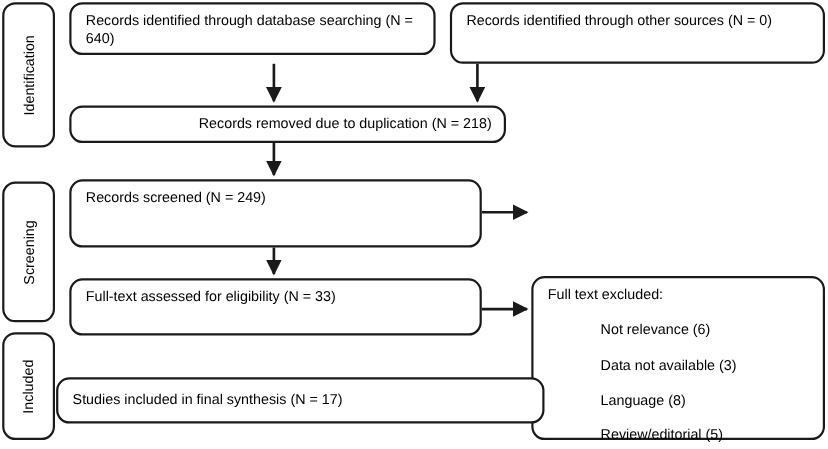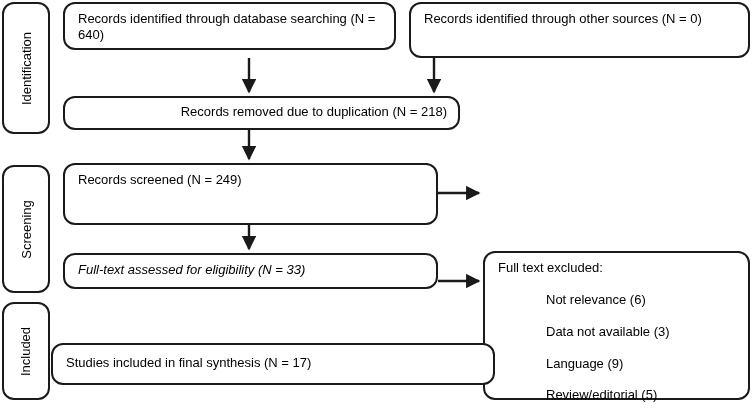--- a/index.html
+++ b/index.html
@@ -104,27 +104,27 @@
 
   <div class="node" style="left:63px; top:2px; width:333px; height:48px;">Records identified through database searching (N = 640)</div>
 
   <div class="node" style="left:409px; top:2px; width:341px; height:56px;">Records identified through other sources (N = 0)</div>
 
   <div class="node" style="left:63px; top:96px; width:397px; height:34px; padding-top:6px;text-align:right;">Records removed due to duplication (N = 218)</div>
 
   <div class="node" style="left:63px; top:163px; width:375px; height:62px;">Records screened (N = 249)</div>
 
 
-  <div class="node" style="left:63px; top:253px; width:375px; height:36px;font-style:italic;">Full-text assessed for eligibility (N = 33)</div>
+  <div class="node" style="left:63px; top:253px; width:375px; height:52px;">Full-text assessed for eligibility (N = 33)</div>
 
   <div class="node" style="left:483px; top:251px; width:267px; height:149px;">
     <span class="excl-title">Full text excluded:</span>
     <ul class="excl-list">
       <li>Not relevance (6)</li>
       <li>Data not available (3)</li>
-      <li>Language (9)</li>
+      <li>Language (8)</li>
       <li>Review/editorial (5)</li>
     </ul>
   </div>
 
   <div class="node" style="left:51px; top:343px; width:444px; height:42px; padding-top:10px;">Studies included in final synthesis (N = 17)</div>
 
 </div>
 
 </body></html>

